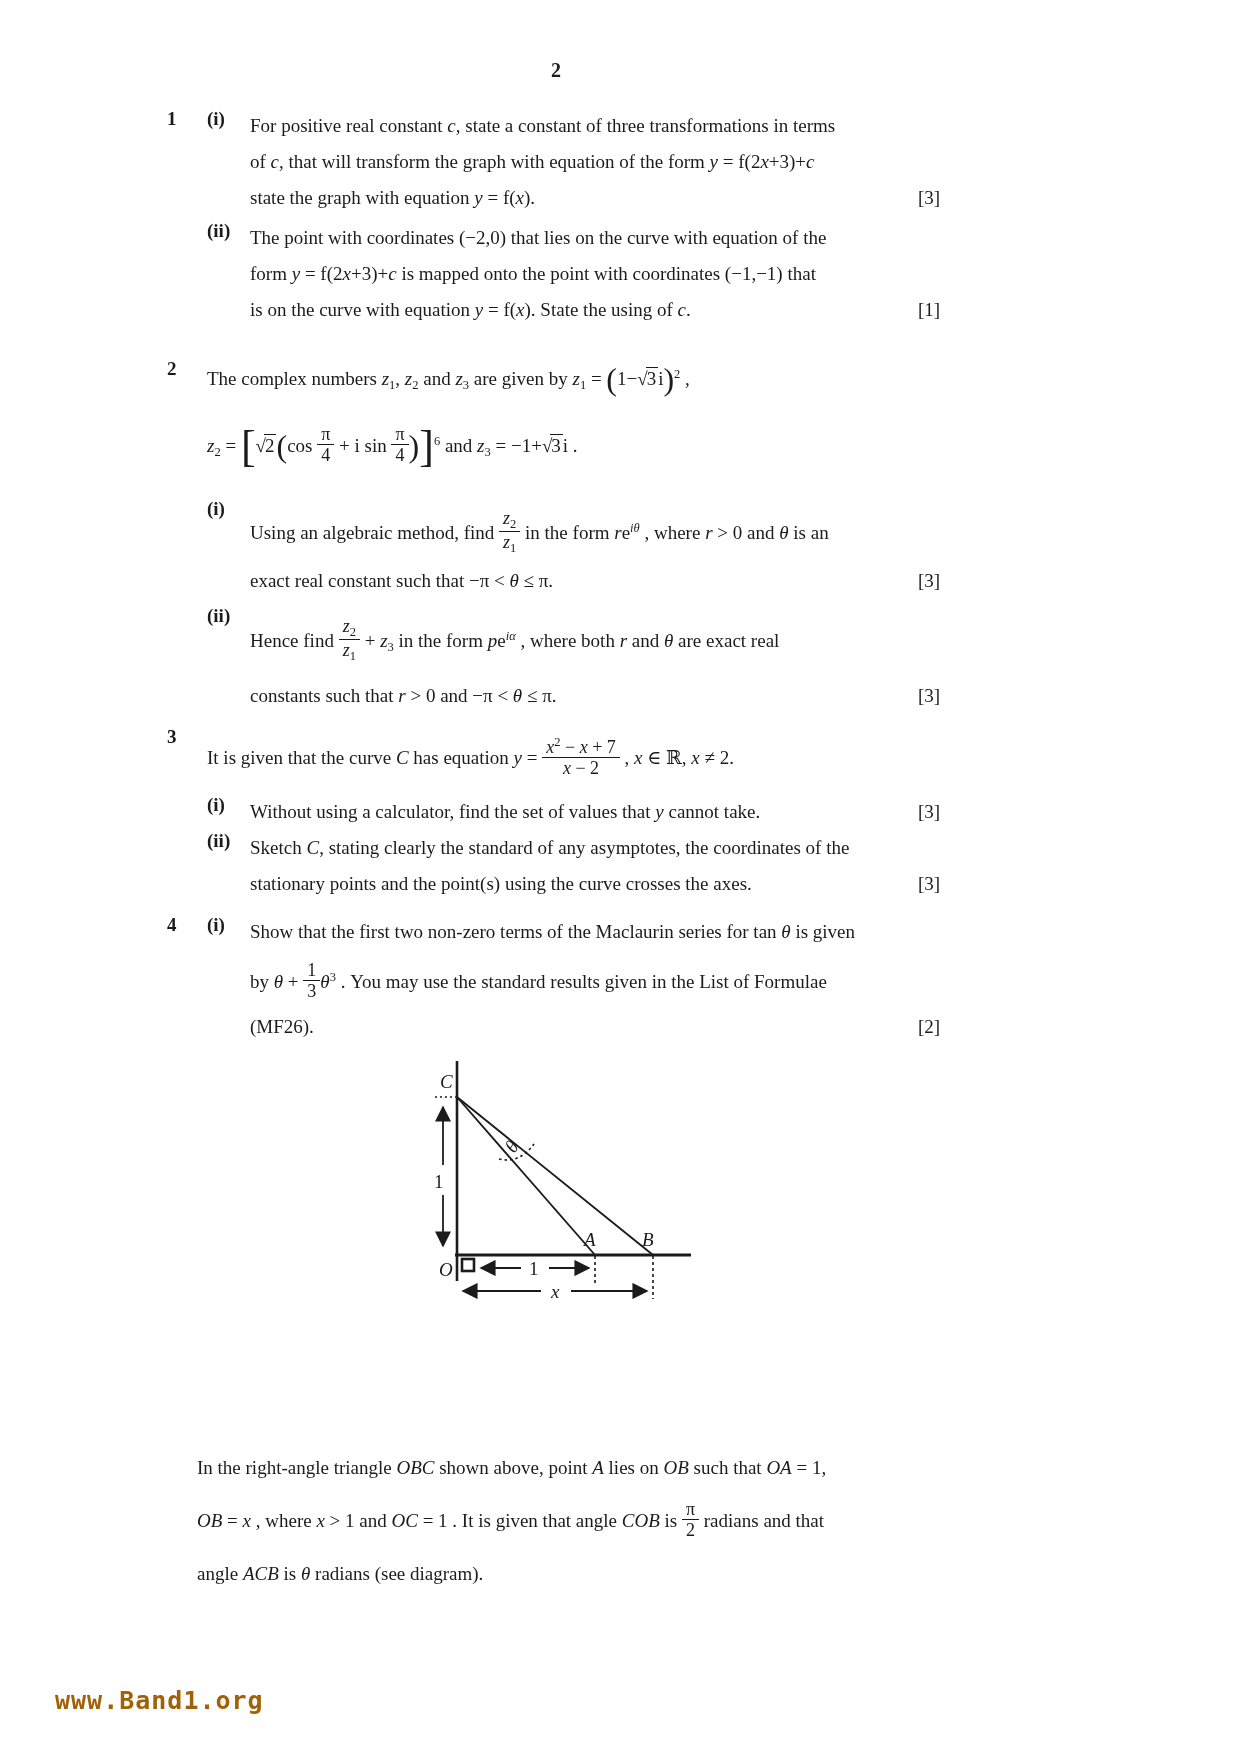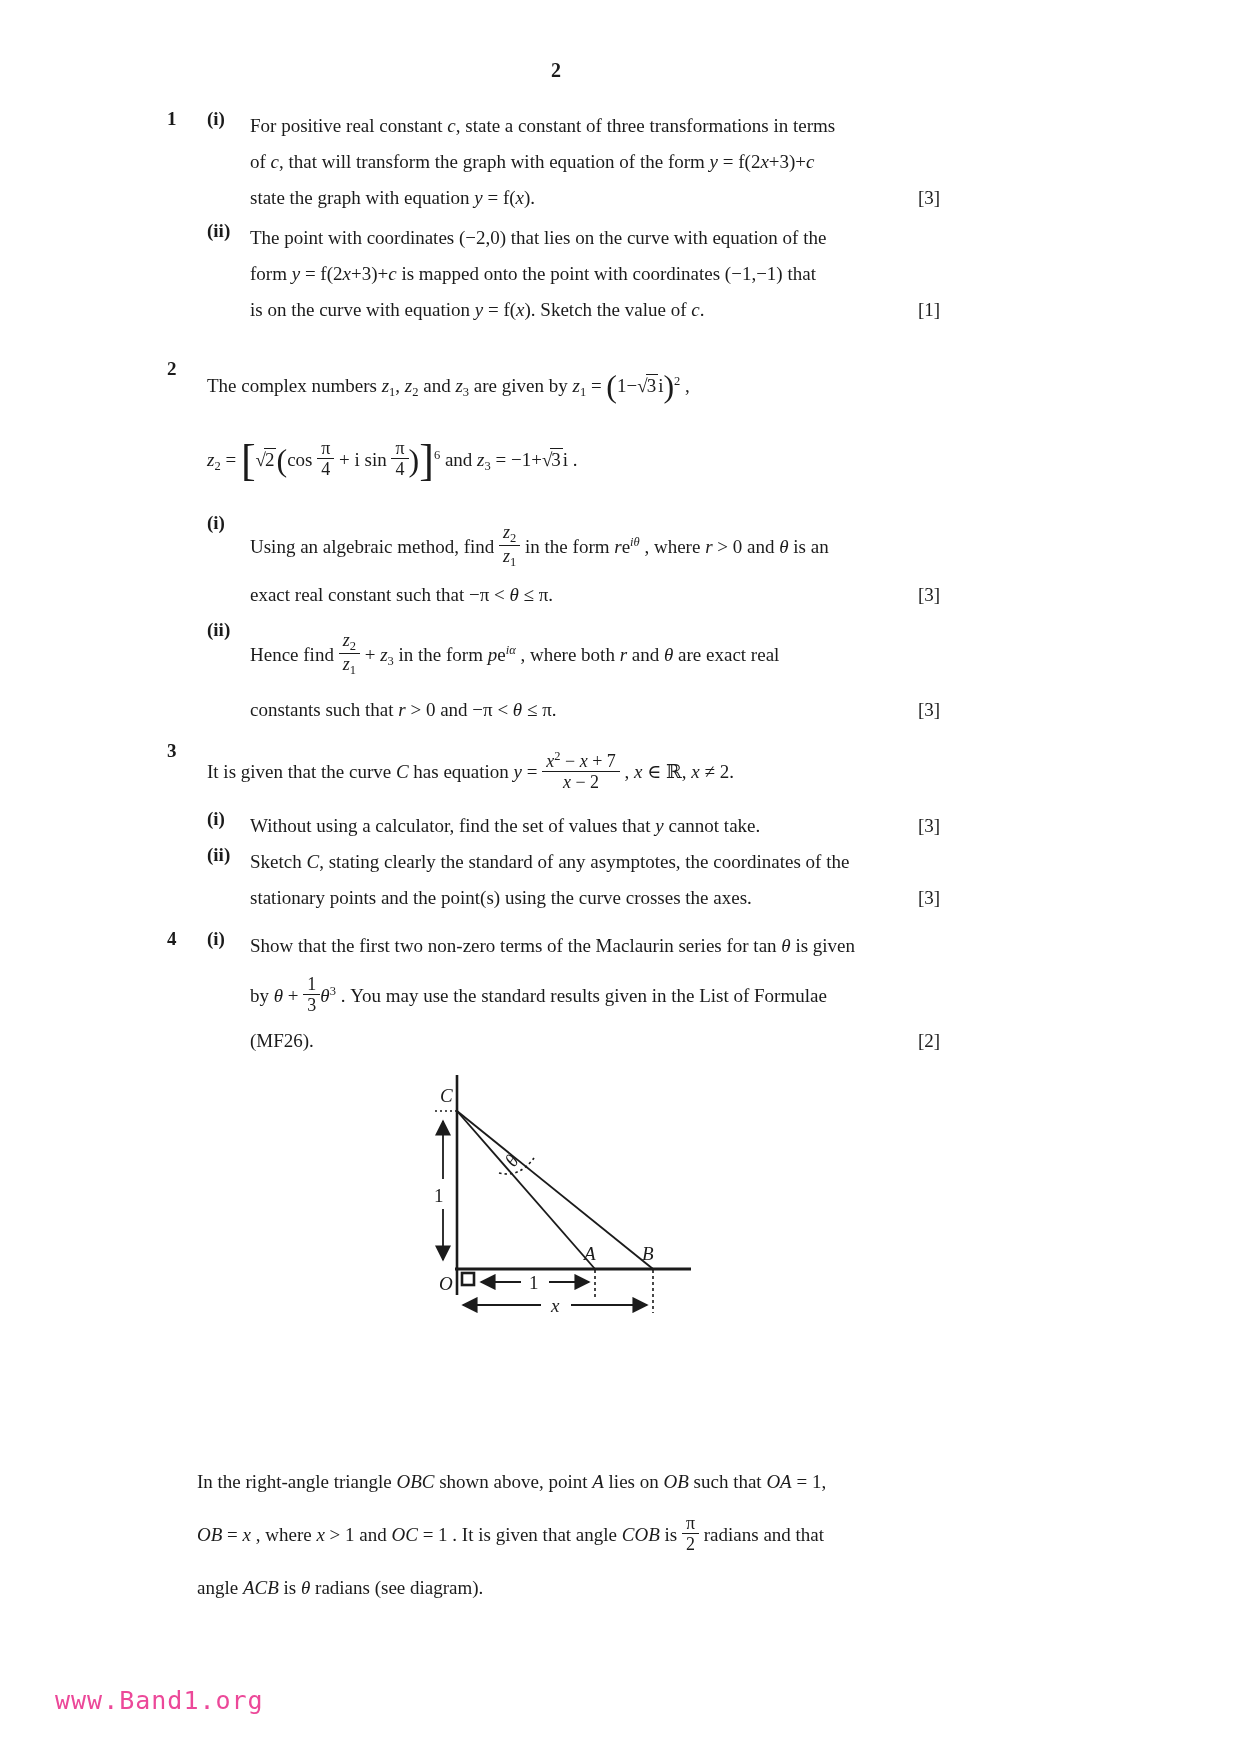--- a/index.html
+++ b/index.html
@@ -23,40 +23,40 @@
   .big{font-size:32px;vertical-align:-5px;}
   .bigbr{font-size:44px;vertical-align:-9px;}
   .sqrt .rsym{letter-spacing:-1px;}
   .sqrt .rbar{border-top:1.6px solid #1b1b1b;padding:0 2px 0 1px;margin-left:-1px;}
   .frac{display:inline-block;vertical-align:middle;text-align:center;line-height:1.12;font-size:18px;transform:translateY(-3px);}
   .frac .fn{display:block;border-bottom:1.6px solid #1b1b1b;padding:0 4px;}
   .frac .fd{display:block;padding:0 2px;}
   
   [data-block="q1-ii"]{margin-top:4px;}
   [data-block="q2-intro"]{margin-top:30px;}
-  [data-block="q2-intro"] .line{line-height:46px;}
+  [data-block="q2-intro"] .line{line-height:32px;}
   [data-block="q2-eq"] .line{line-height:80px;}
   [data-block="q2-i"]{margin-top:6px;}
   [data-block="q2-i"] .line:first-child{line-height:60px;}
   [data-block="q2-ii"]{margin-top:6px;}
   [data-block="q2-ii"] .line:first-child{line-height:62px;}
   [data-block="q3-intro"]{margin-top:12px;}
   [data-block="q3-intro"] .line{line-height:64px;}
   [data-block="q3-i"]{margin-top:4px;}
   [data-block="q4-i"]{margin-top:12px;}
   [data-block="q4-i"] .line:nth-child(2){line-height:54px;}
   .diagram{margin-top:12px;margin-left:218px;}
   .diagram svg{display:block;}
   .para{margin-top:116px;margin-left:30px;width:750px;}
   .para .line{line-height:46px;}
   .para .line:nth-child(2){line-height:60px;}
   .footer{
     position:absolute;left:55px;top:1686px;
     font-family:"DejaVu Sans Mono","Liberation Mono",monospace;
-    font-size:25px;letter-spacing:1px;color:#ec4899;
+    font-size:25px;letter-spacing:1px;color:#a16207;font-weight:bold;
   }
   .dg-lbl{font-family:"Liberation Serif","DejaVu Serif",serif;font-size:19px;fill:#1b1b1b;}
   .dg-it{font-style:italic;}
 </style>
 </head>
 <body>
 
 <div class="page">
   <div class="content">
     <div class="pagenum">2</div>
@@ -70,21 +70,21 @@
             <div class="line"><span>of </span><span class="it">c</span><span>, that will transform the graph with equation of the form </span><span class="it">y</span><span> = f(2</span><span class="it">x</span><span>+3)+</span><span class="it">c</span></div>
             <div class="line"><span>state the graph with equation </span><span class="it">y</span><span> = f(</span><span class="it">x</span><span>).</span><span class="mark">[3]</span></div>
           </div>
         </div>
         <div class="block" data-block="q1-ii">
           <span class="qnum"></span>
           <span class="qpart">(ii)</span>
           <div class="qbody">
             <div class="line"><span>The point with coordinates (−2,0) that lies on the curve with equation of the</span></div>
             <div class="line"><span>form  </span><span class="it">y</span><span> = f(2</span><span class="it">x</span><span>+3)+</span><span class="it">c</span><span>  is mapped onto the point with coordinates (−1,−1) that</span></div>
-            <div class="line"><span>is on the curve with equation </span><span class="it">y</span><span> = f(</span><span class="it">x</span><span>). Sketch the value of </span><span class="it">c</span><span>.</span><span class="mark">[1]</span></div>
+            <div class="line"><span>is on the curve with equation </span><span class="it">y</span><span> = f(</span><span class="it">x</span><span>). State the using of </span><span class="it">c</span><span>.</span><span class="mark">[1]</span></div>
           </div>
         </div>
         <div class="block" data-block="q2-intro">
           <span class="qnum">2</span>
           <div class="qbody">
             <div class="line"><span>The complex numbers </span><span class="it">z</span><span class="sub">1</span><span>, </span><span class="it">z</span><span class="sub">2</span><span> and </span><span class="it">z</span><span class="sub">3</span><span> are given by </span><span class="it">z</span><span class="sub">1</span><span> = </span><span class="big">(</span><span>1−</span><span class="sqrt"><span class="rsym">√</span><span class="rbar"><span>3</span></span></span><span>i</span><span class="big">)</span><span class="sup">2</span><span> ,</span></div>
           </div>
         </div>
         <div class="block" data-block="q2-eq">
           <span class="qnum"></span>

